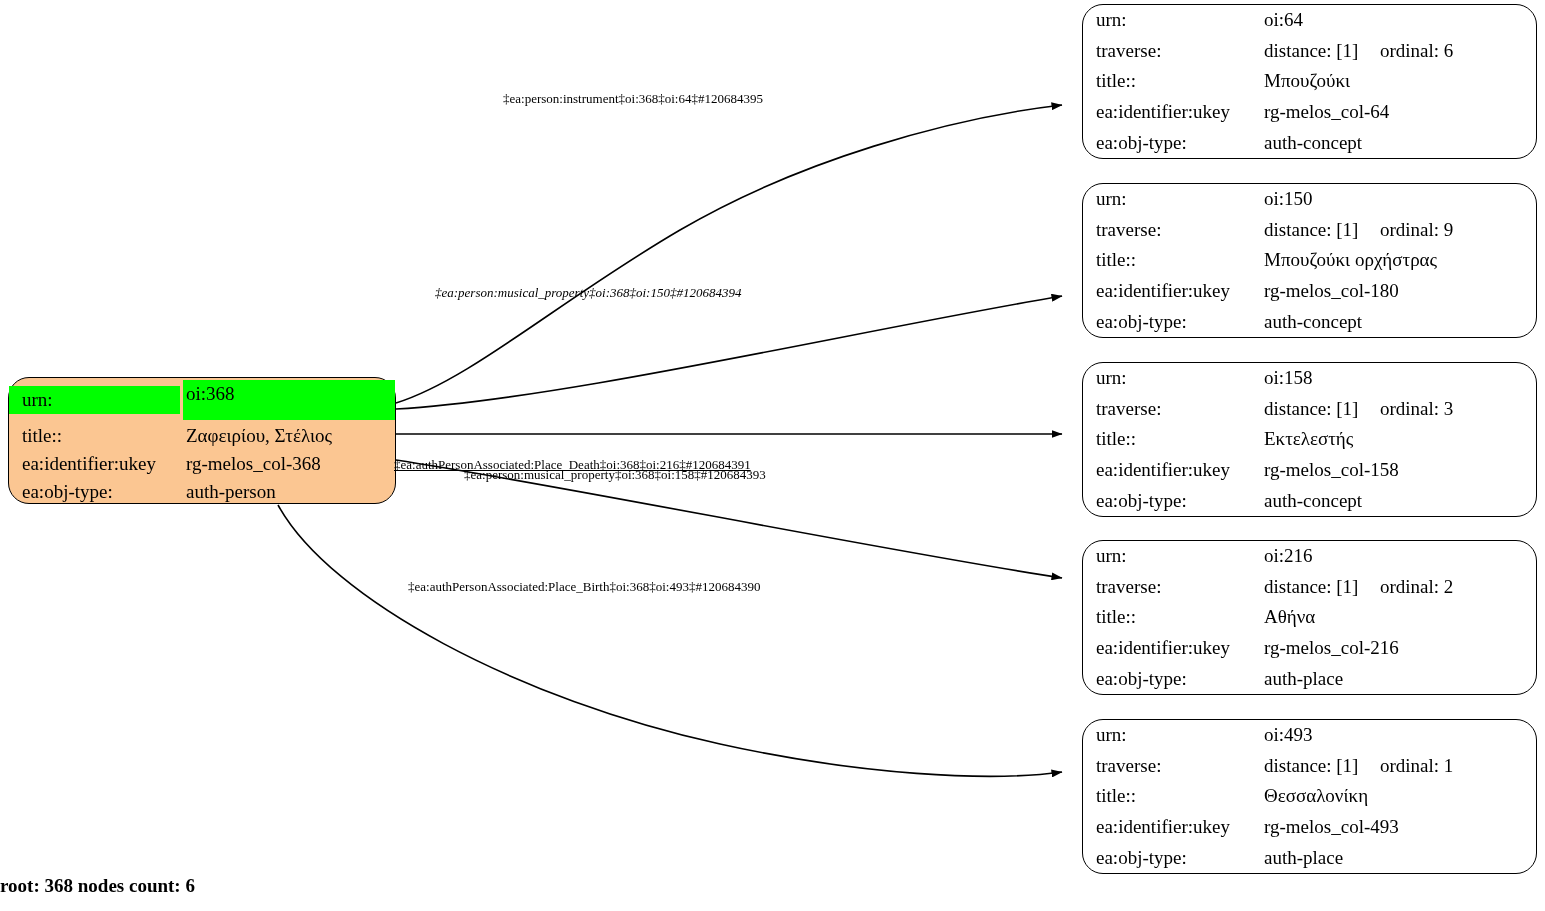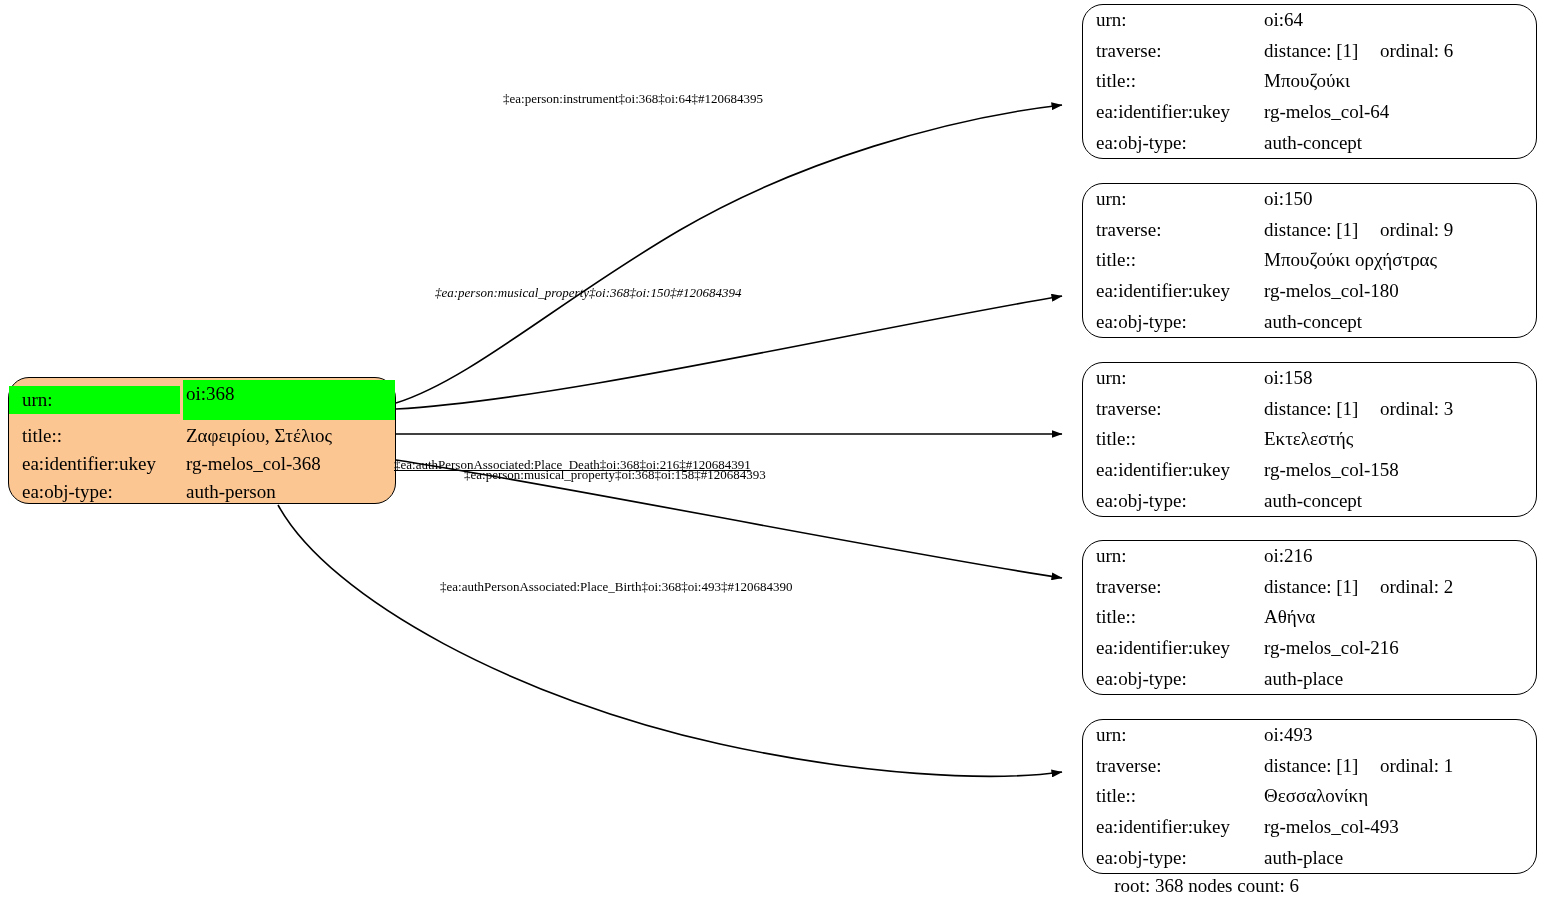--- a/index.html
+++ b/index.html
@@ -101,23 +101,24 @@
     color: #000000;
     background: transparent;
   }
 
   
   #graph-caption {
     position: absolute;
     left: 0;
     top: 874px;
     width: 1299px;
-    text-align: right;
+    text-align: left;
     font-size: 19px;
     line-height: 24px;
+    font-weight: bold;
   }
 </style>
 </head>
 <body>
 
 <div id="graph-canvas">
 
   <svg id="edge-layer" viewBox="0 0 1545 911" xmlns="http://www.w3.org/2000/svg">
     <defs>
       <marker id="arrowhead" markerWidth="11" markerHeight="8" refX="10.5" refY="4" orient="auto" markerUnits="userSpaceOnUse">
@@ -331,17 +332,17 @@
   </div>
 
   <div class="edge-label" style="left:503px; top:88px;">‡ea:person:instrument‡oi:368‡oi:64‡#120684395</div>
 
   <div class="edge-label" style="left:435px; top:282px;font-style:italic;">‡ea:person:musical_property‡oi:368‡oi:150‡#120684394</div>
 
   <div class="edge-label" style="left:464px; top:417px;margin-top:47px;">‡ea:person:musical_property‡oi:368‡oi:158‡#120684393</div>
 
   <div class="edge-label" style="left:394px; top:454px;text-decoration:underline;">‡ea:authPersonAssociated:Place_Death‡oi:368‡oi:216‡#120684391</div>
 
-  <div class="edge-label" style="left:440px; top:576px;">‡ea:authPersonAssociated:Place_Birth‡oi:368‡oi:493‡#120684390</div>
+  <div class="edge-label" style="left:408px; top:576px;">‡ea:authPersonAssociated:Place_Birth‡oi:368‡oi:493‡#120684390</div>
 
   <div id="graph-caption">root: 368 nodes count: 6</div>
 
 </div>
 
 </body></html>

